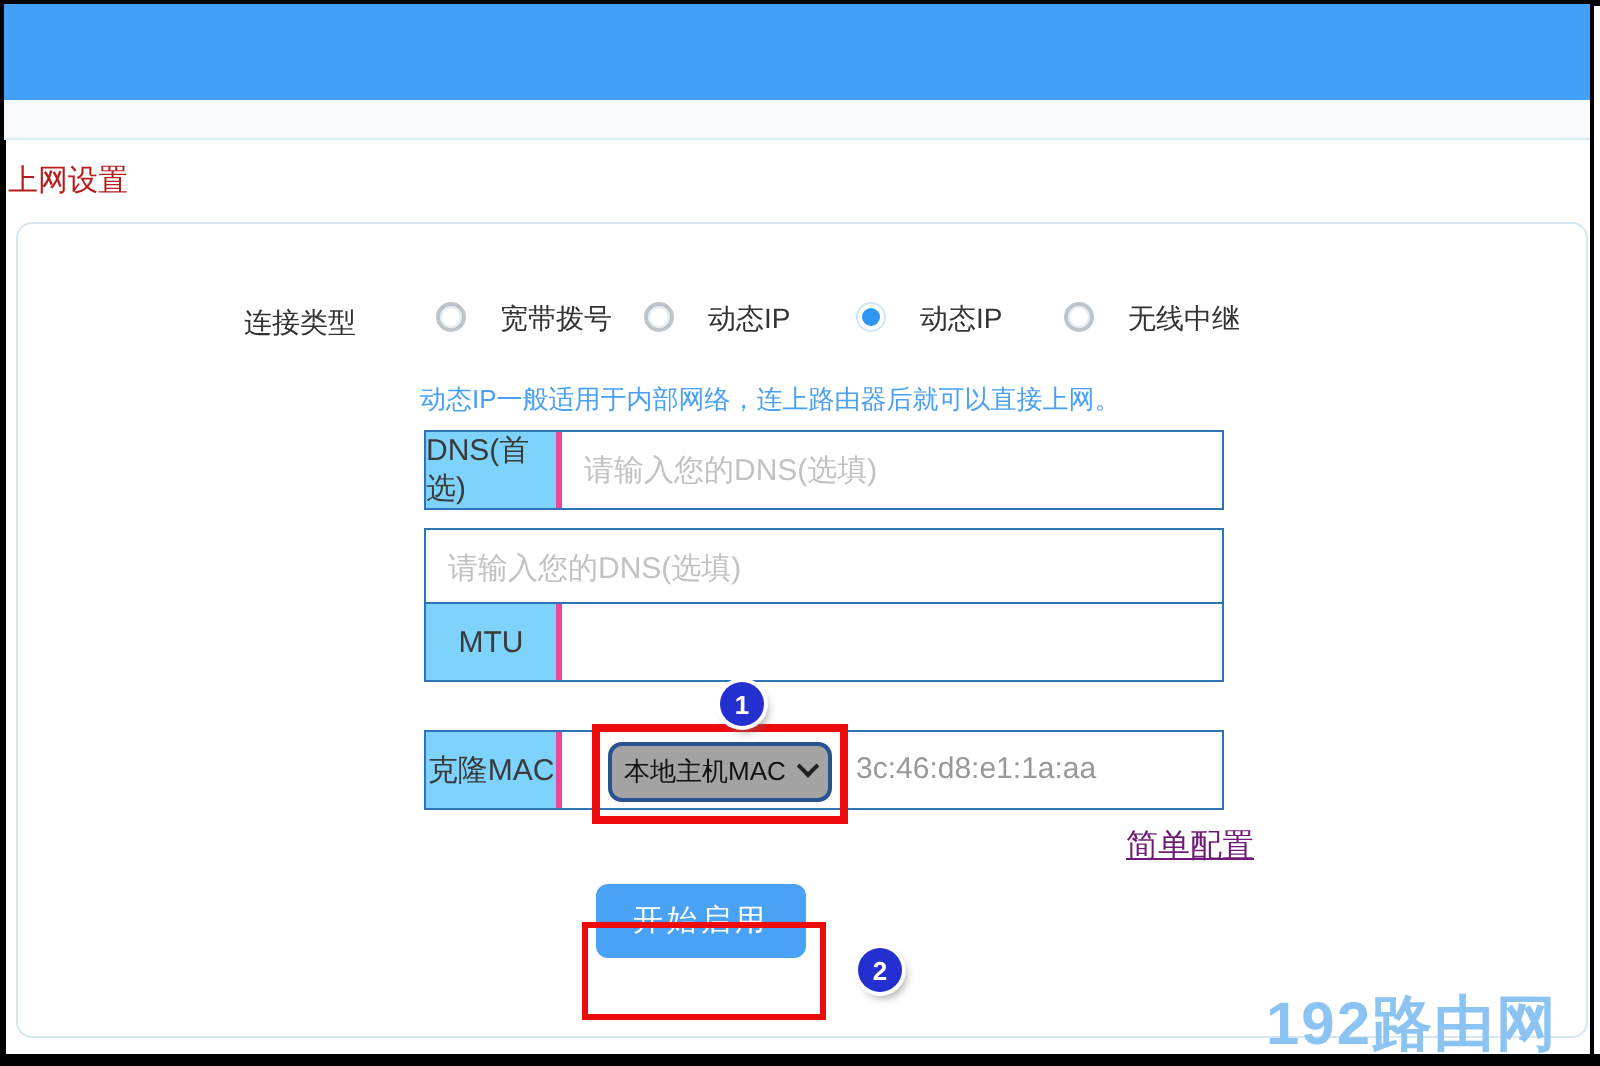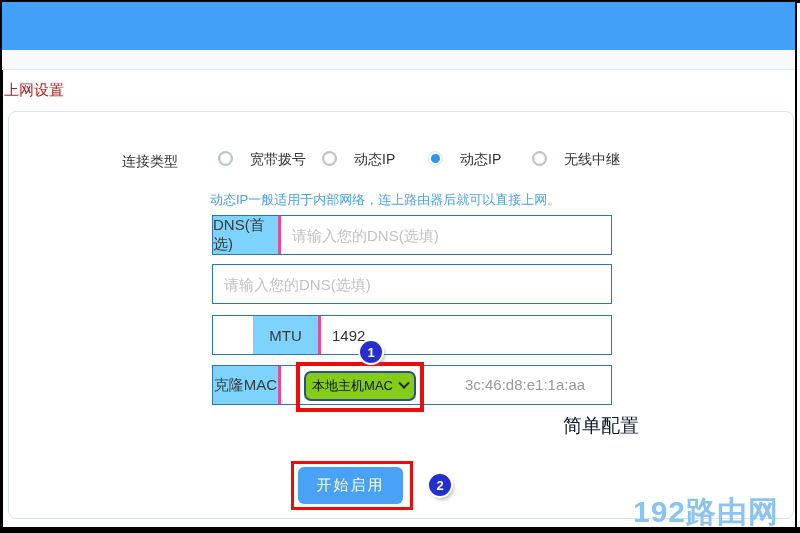--- a/index.html
+++ b/index.html
@@ -25,33 +25,33 @@
   .rg0{ left:218px; } .rg1{ left:322px; } .rg2{ left:428px; } .rg3{ left:532px; }
   .radio { width:15px; height:15px; border-radius:50%; background:#fff; border:2px solid #bdc4ca; box-shadow:inset 0 0 0 1px #e9eced; }
   .radio.sel { border:1px solid #cfe6fb; box-shadow:none; position:relative; }
   .radio.sel::after { content:""; position:absolute; left:2px; top:2px; width:9px; height:9px; border-radius:50%; background:#2f95f3; }
   .radio-label { font-size:14px; color:#333; }
 
   .hint { position:absolute; left:210px; top:191px; font-size:13px; color:#4aa0f5; }
 
   
   .row { position:absolute; left:212px; width:400px; height:40px; border:1px solid #2e75b6; background:#fff; display:flex; }
-  .r0{ top:215px; } .r1{ top:264px; } .r2{ top:315px;padding-left:40px; } .r3{ top:365px; }
+  .r0{ top:215px; } .r1{ top:264px; } .r2{ top:301px; } .r3{ top:365px; }
   .row-label { width:68px; background:#7dd3fc; border-right:3px solid #ec4899; display:flex; align-items:center; justify-content:center; font-size:15px; color:#3a3a3a; flex:none; }
   .row-value { flex:1; display:flex; align-items:center; }
   .row-value input { border:none; outline:none; width:100%; height:100%; padding-left:11px; font-size:15px; color:#333; font-family:inherit; background:transparent; }
   .row-value input::placeholder { color:#c2c2c2; opacity:1; }
 
-  .mac-select { position:absolute; left:304px; top:371px; width:112px; height:30px; border:2px solid #28518f; border-radius:7px; background:#84cc16; display:flex; align-items:center; justify-content:center; gap:7px; font-size:13px; color:#111; cursor:pointer; }
+  .mac-select { position:absolute; left:304px; top:371px; width:112px; height:30px; border:2px solid #28518f; border-radius:7px; background:#a3a3a3; display:flex; align-items:center; justify-content:center; gap:7px; font-size:13px; color:#111; cursor:pointer; }
   .chevron { width:8px; height:8px; border-right:2px solid #222; border-bottom:2px solid #222; transform:rotate(45deg) translate(-2px,-2px); }
-  .mac-value { position:absolute; left:428px; top:376px; font-size:15px; color:#999;margin-left:37px; }
+  .mac-value { position:absolute; left:428px; top:376px; font-size:15px; color:#999; }
 
-  .link-simple { position:absolute; left:563px; top:413px; font-size:19px; color:#0f172a; cursor:pointer; }
+  .link-simple { position:absolute; left:563px; top:413px; font-size:16px; color:#701a75; text-decoration:underline; cursor:pointer; }
 
-  .start-btn { position:absolute; left:298px; top:467px; width:105px; height:37px; background:#49a2f6; border:none; border-radius:6px; color:#fff; font-size:15px; letter-spacing:2px; font-family:inherit; cursor:pointer; }
+  .start-btn { position:absolute; left:298px; top:442px; width:105px; height:37px; background:#49a2f6; border:none; border-radius:6px; color:#fff; font-size:15px; letter-spacing:2px; font-family:inherit; cursor:pointer; }
 
   
   .red-rect { position:absolute; border:4px solid #ee0b0b; background:transparent; }
   .rr1 { left:296px; top:362px; width:128px; height:50px; }
   .rr2 { left:291px; top:461px; width:122px; height:49px; border-width:3px; }
 
   
   .badge { position:absolute; width:22px; height:22px; border-radius:50%; background:#2330cf; color:#fff; font-size:13px; font-weight:bold; display:flex; align-items:center; justify-content:center; box-shadow:0 0 0 2px #fff, 2px 3px 4px rgba(110,110,110,.6); }
   .b1 { left:360px; top:341px; }
   .b2 { left:429px; top:474px; }
@@ -101,23 +101,20 @@
 </div>
 
 <div class="row r1">
   <div class="row-value">
     <input type="text" placeholder="请输入您的DNS(选填)" style="">
   </div>
 </div>
 
 <div class="row r2">
   <div class="row-label">MTU</div>
-  <div class="row-value">
-    <input type="text" value="1492" style="">
-  </div>
 </div>
 
 <div class="row r3">
   <div class="row-label">克隆MAC</div>
   <div class="row-value"></div>
 </div>
 <div class="mac-select">
   <span>本地主机MAC</span>
   <span class="chevron"></span>
 </div>

